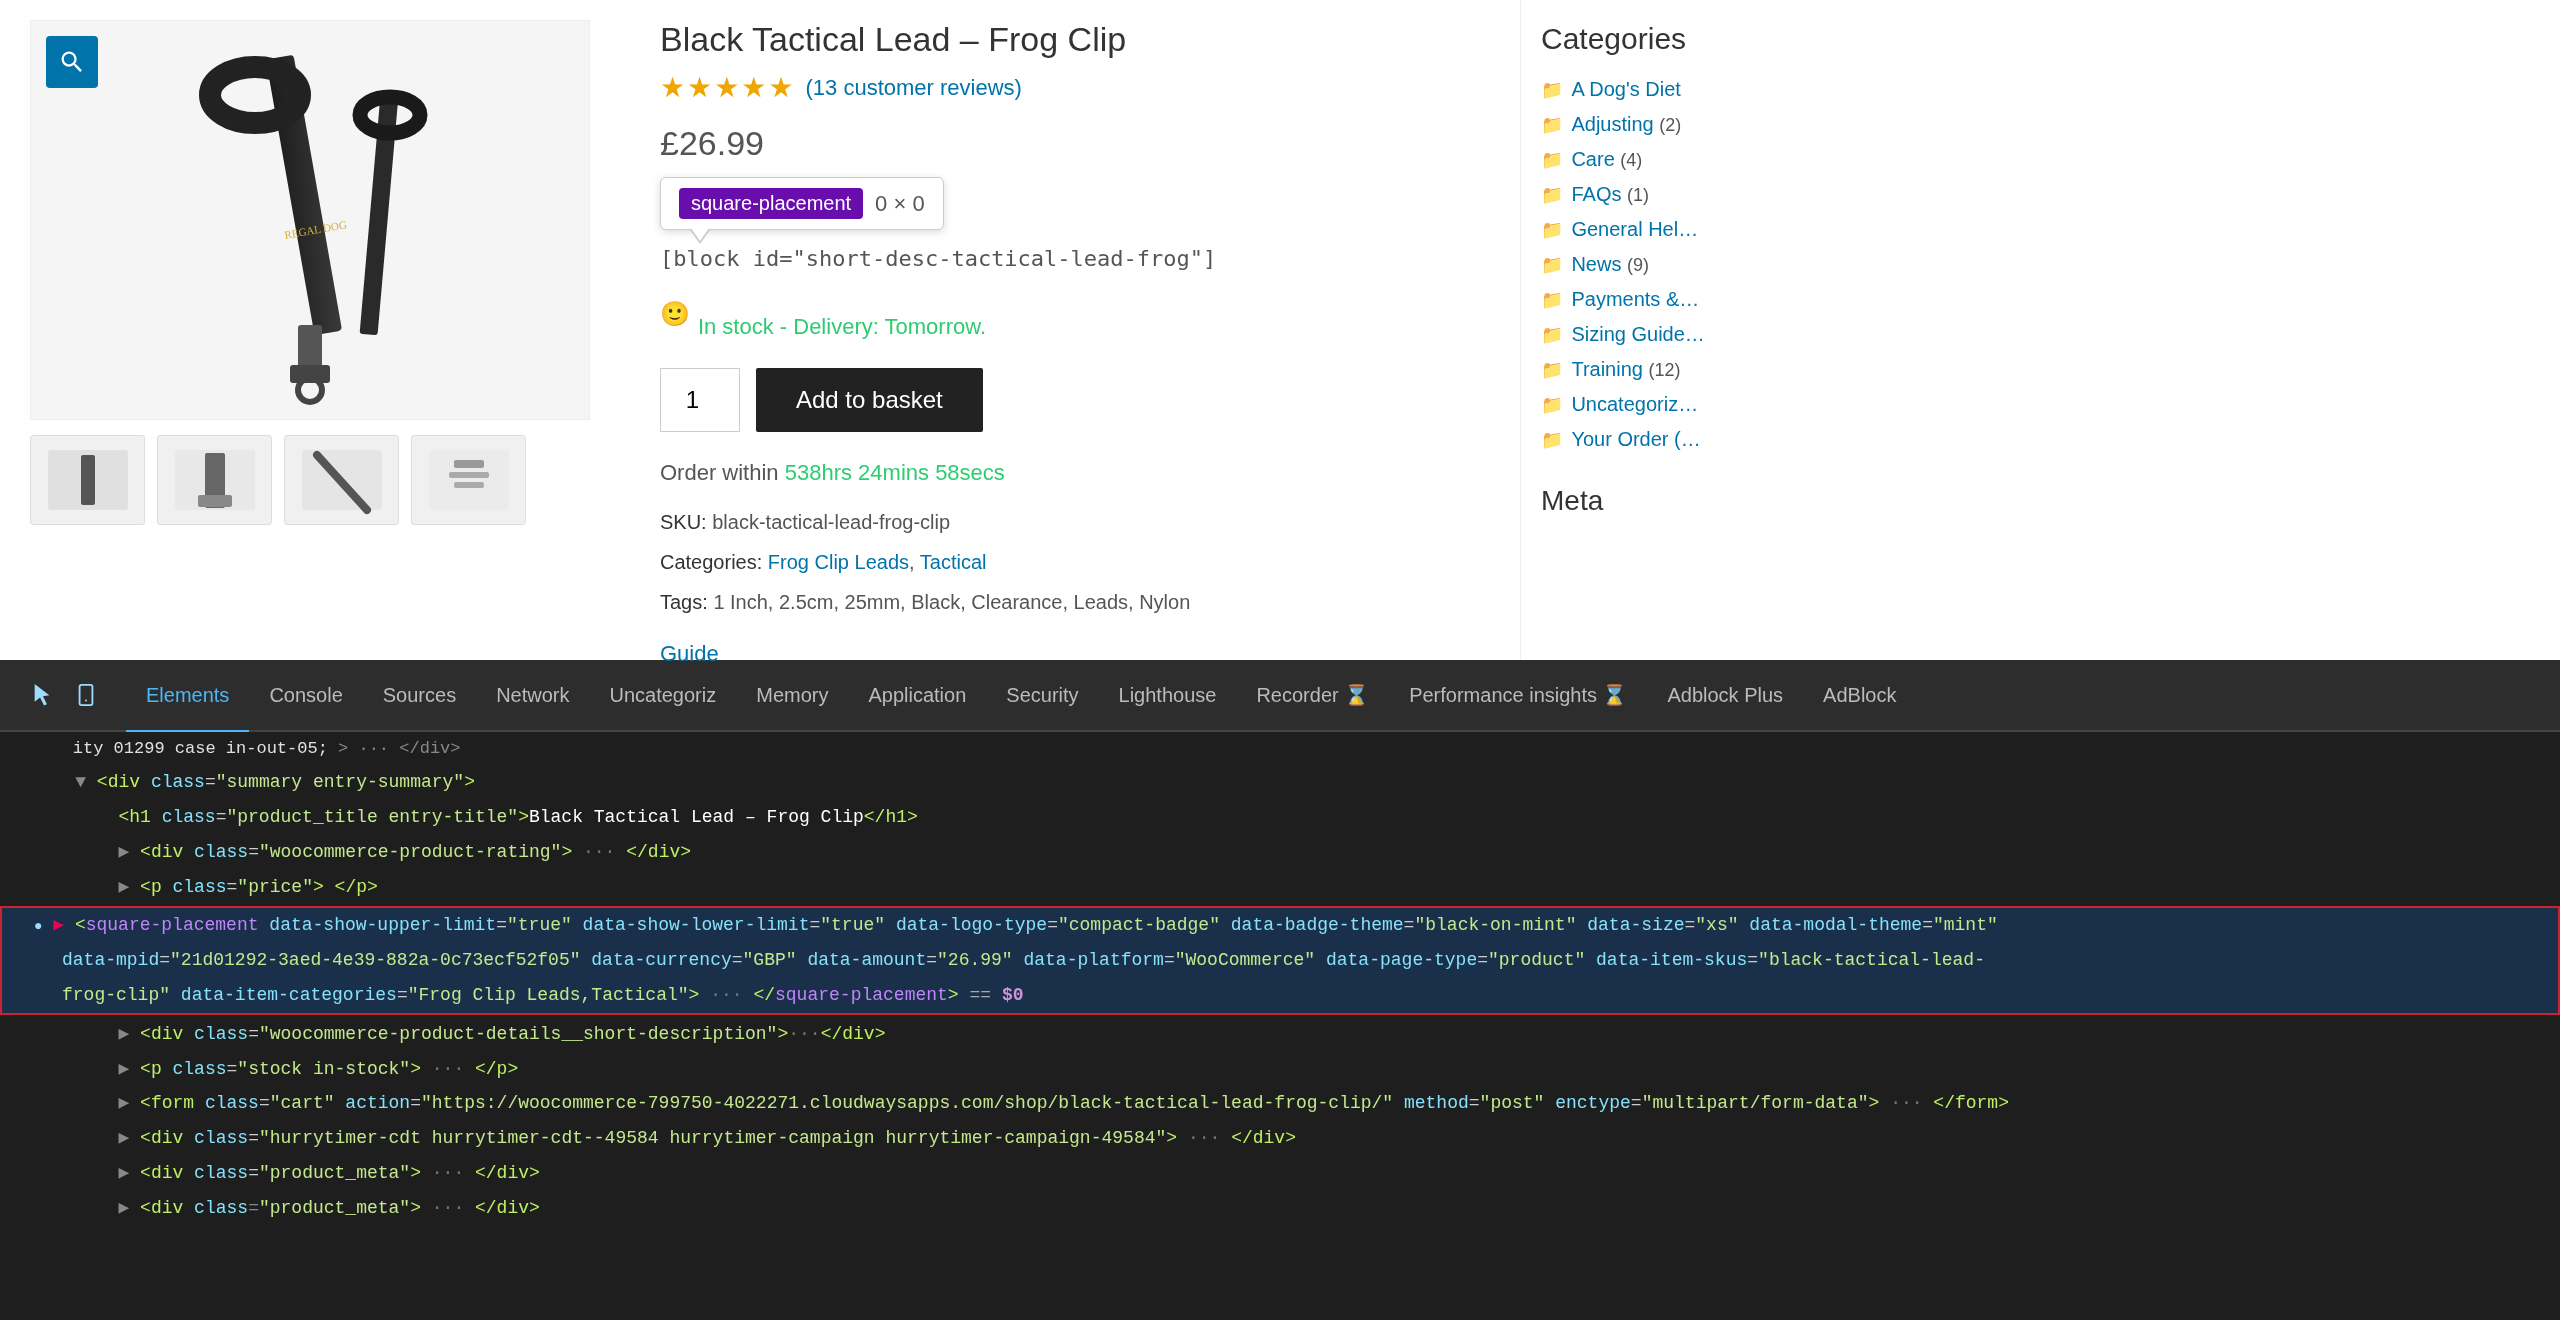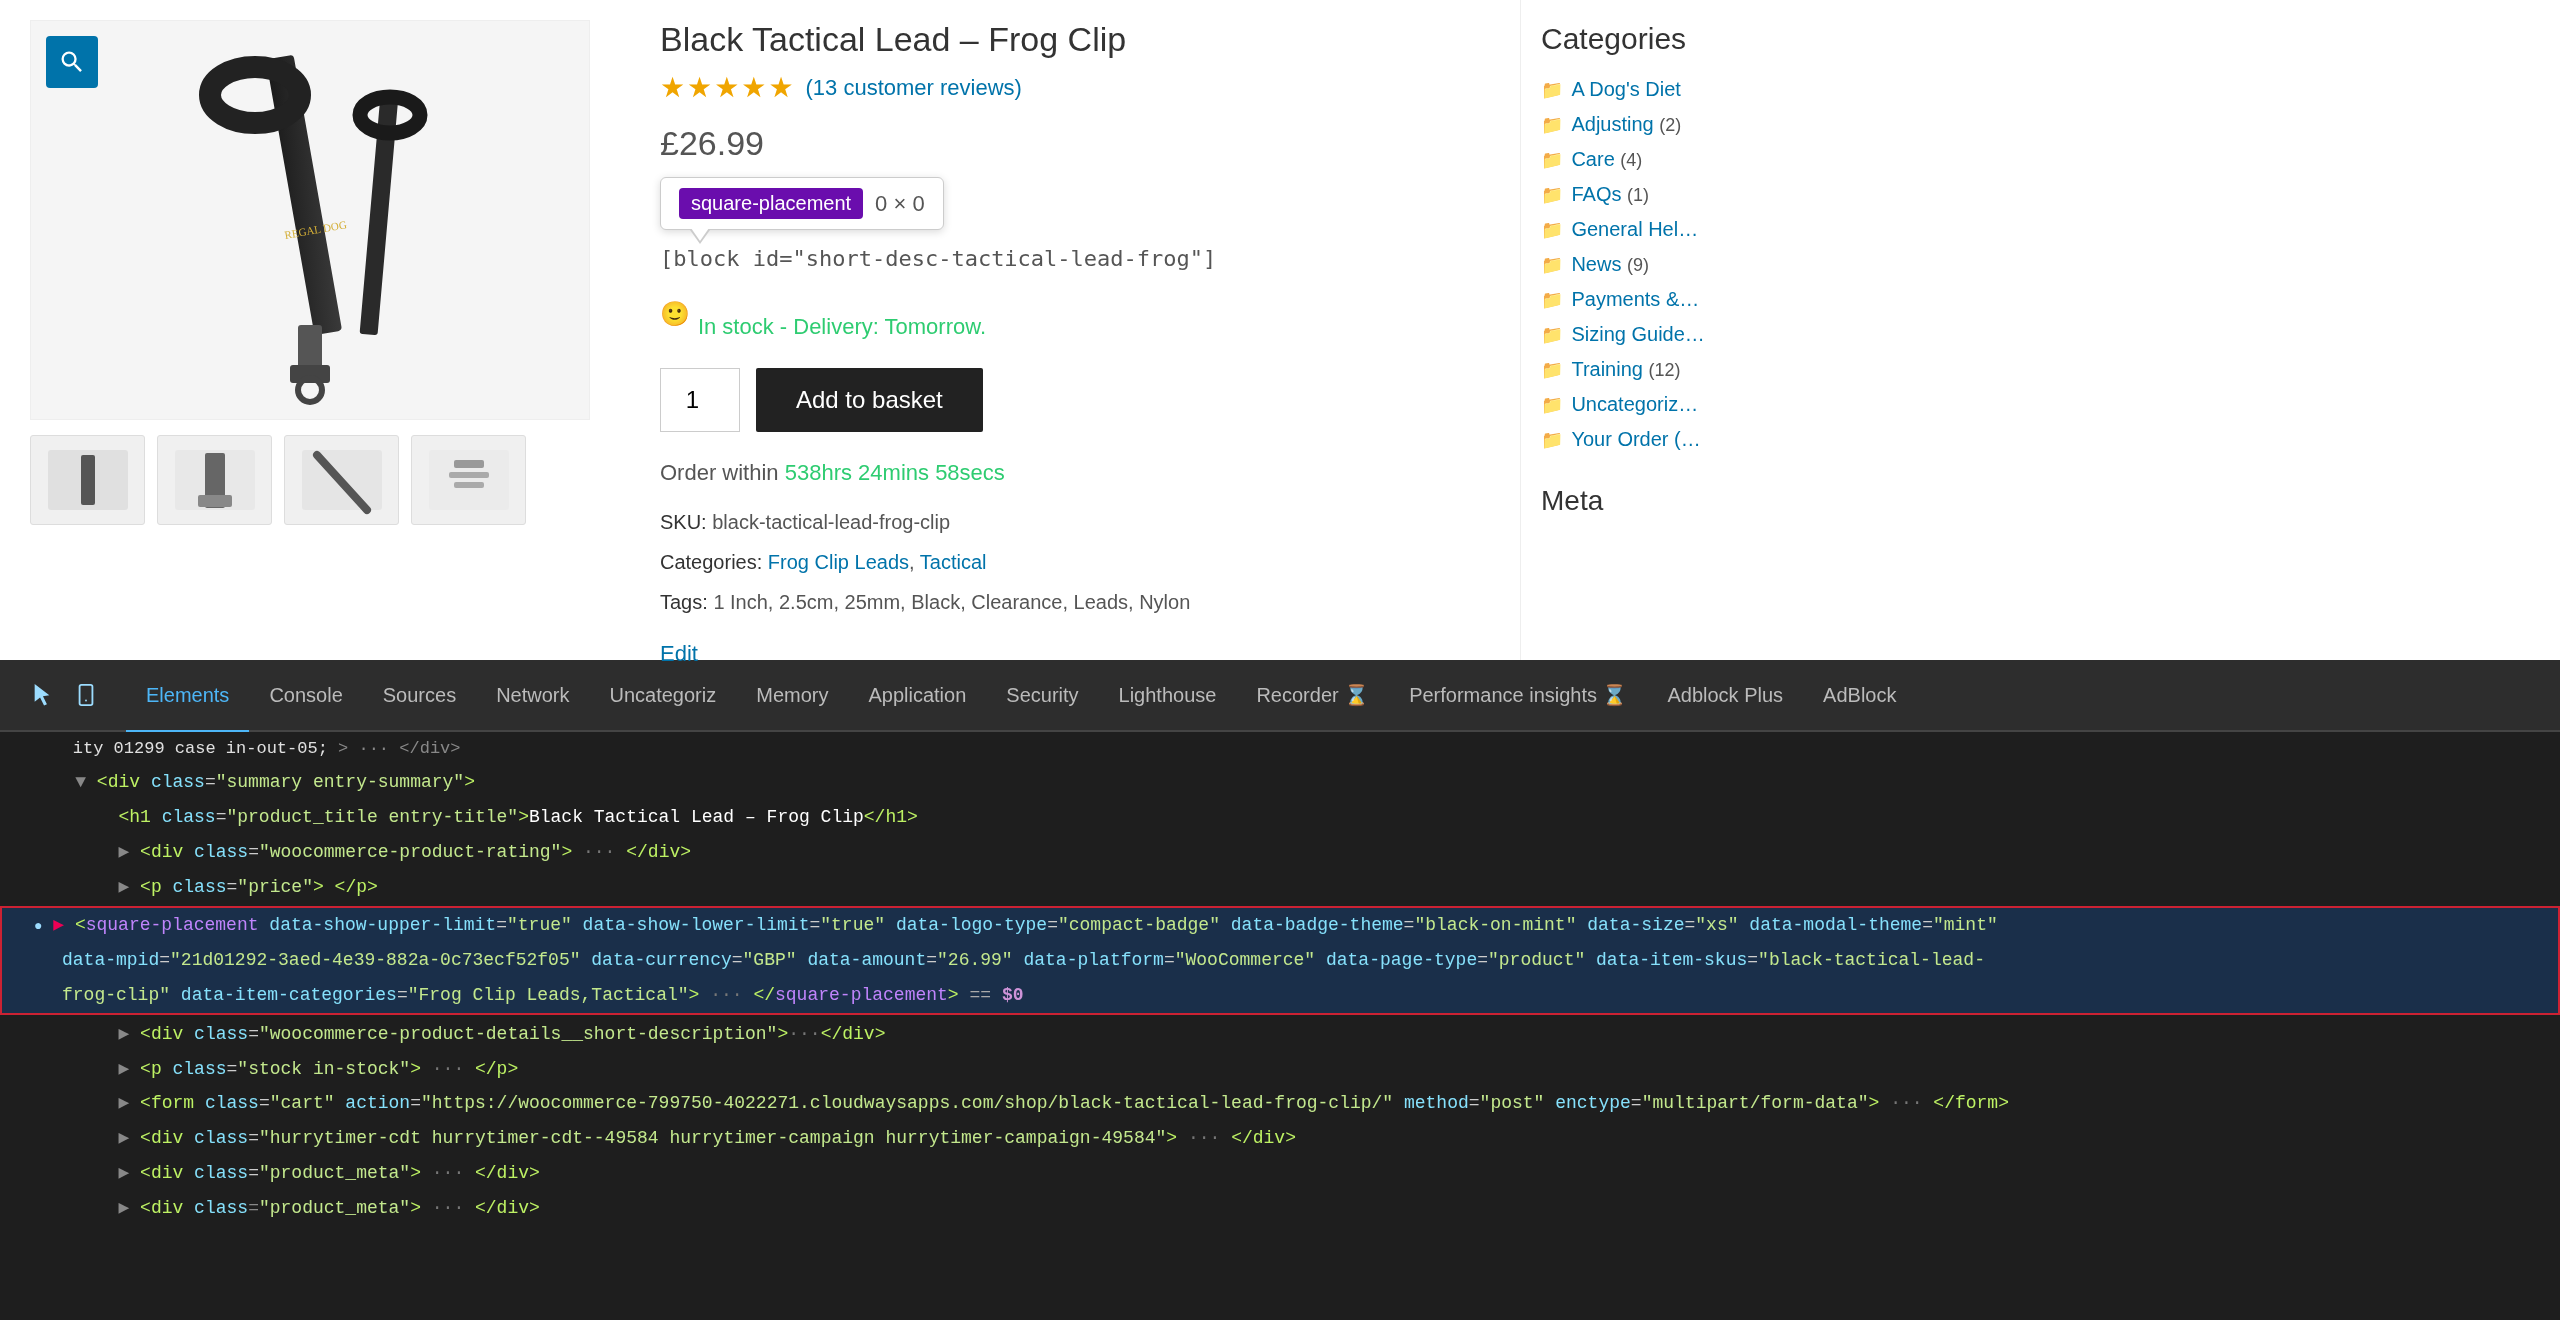--- a/index.html
+++ b/index.html
@@ -411,21 +411,21 @@
         <span> </span><span>black-tactical-lead-frog-clip</span>
       </div>
       <div>
         <span class="meta-label">Categories:</span>
         <a href="#">Frog Clip Leads</a><span>, </span><a href="#">Tactical</a>
       </div>
       <div>
         <span class="meta-label">Tags:</span>
         <span>1 Inch, 2.5cm, 25mm, Black, Clearance, Leads, Nylon</span>
       </div>
-      <a href="#" class="edit-link">Edit</a>
+      <a href="#" class="edit-link">Guide</a>
     </div>
   </div>
 
   <div class="right-sidebar">
     <div class="sidebar-title">Categories</div>
     <div class="sidebar-category">
       <span class="folder-icon">📁</span>
       <span>A Dog's Diet</span>
     </div>
     <div class="sidebar-category">

